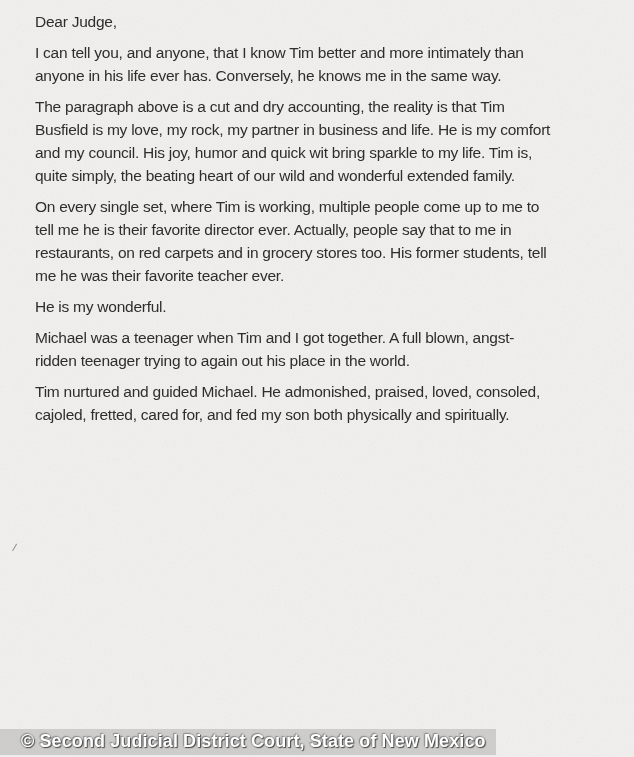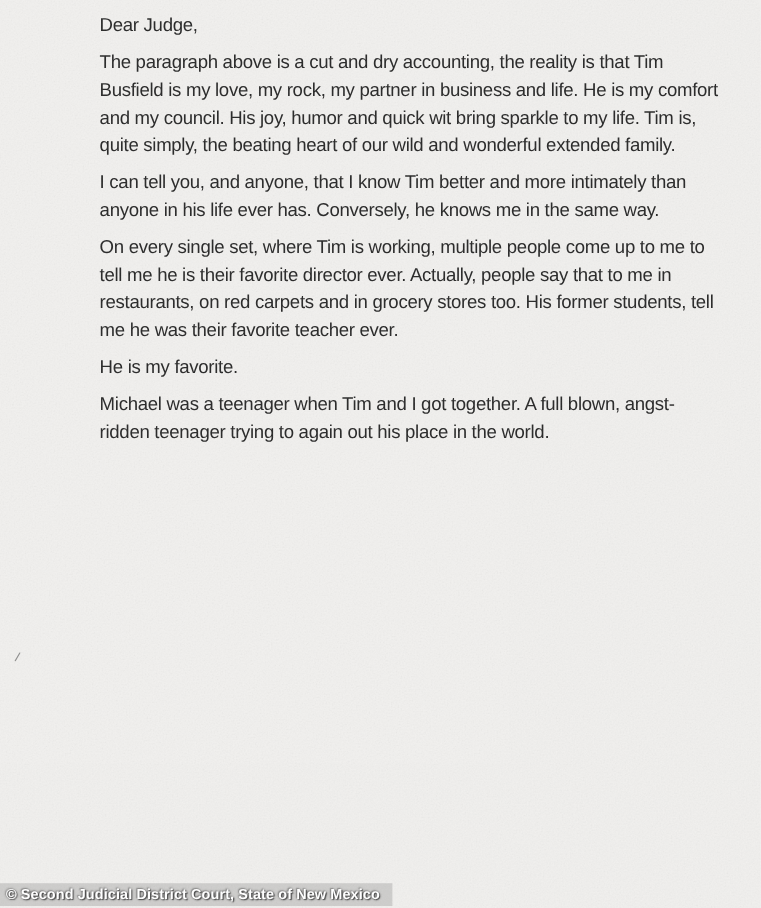--- a/index.html
+++ b/index.html
@@ -24,21 +24,20 @@
     z-index: 3;
   }
   .letter {
     position: relative;
     z-index: 1;
     padding: 10px 14px 0 35px;
     color: var(--text-color, #262626);
     font-size: 15.5px;
     line-height: 23px;
     letter-spacing: -0.25px;
-    margin-left: 48px;
   }
   .letter p {
     margin: 0 0 8px 0;
     white-space: pre-line;
   }
   
   .letter-body p:nth-child(7) {
     margin-top: 34px;
   }
   .scan-speck {
@@ -51,54 +50,56 @@
     transform: rotate(18deg) skewX(-12deg);
     opacity: 0.75;
     z-index: 1;
   }
   .watermark {
     position: absolute;
     left: 0;
     bottom: 2px;
     z-index: 4;
     display: inline-block;
-    padding: 2px 10px 3px 5px;
+    padding: 2px 10px 3px 21px;
     background: rgba(130, 130, 130, 0.30);
     color: var(--watermark-color, #ffffff);
-    font-size: 12px;
+    font-size: 18px;
     font-weight: bold;
     letter-spacing: 0.1px;
     text-shadow:
       1px 1px 1px rgba(60,60,60,0.9),
       -1px -1px 1px rgba(60,60,60,0.35),
       0 0 2px rgba(60,60,60,0.6);
     white-space: nowrap;
   }
 </style>
 </head>
 <body>
 
 <div class="page">
 
   <div class="letter">
     <p>Dear Judge,</p>
     <div class="letter-body">
+        <p>I can tell you, and anyone, that I know Tim better and more intimately than
+anyone in his life ever has. Conversely, he knows me in the same way.</p>
         <p>The paragraph above is a cut and dry accounting, the reality is that Tim
 Busfield is my love, my rock, my partner in business and life. He is my comfort
 and my council. His joy, humor and quick wit bring sparkle to my life. Tim is,
 quite simply, the beating heart of our wild and wonderful extended family.</p>
-        <p>I can tell you, and anyone, that I know Tim better and more intimately than
-anyone in his life ever has. Conversely, he knows me in the same way.</p>
         <p>On every single set, where Tim is working, multiple people come up to me to
 tell me he is their favorite director ever. Actually, people say that to me in
 restaurants, on red carpets and in grocery stores too. His former students, tell
 me he was their favorite teacher ever.</p>
-        <p>He is my favorite.</p>
+        <p>He is my wonderful.</p>
         <p>Michael was a teenager when Tim and I got together. A full blown, angst-
 ridden teenager trying to again out his place in the world.</p>
+        <p>Tim nurtured and guided Michael. He admonished, praised, loved, consoled,
+cajoled, fretted, cared for, and fed my son both physically and spiritually.</p>
       </div>
   </div>
 
   <div class="scan-speck"></div>
 
   <div class="watermark">© Second Judicial District Court, State of New Mexico</div>
 
   <svg class="noise-overlay" width="634" height="757" xmlns="http://www.w3.org/2000/svg">
     <defs>
       <filter id="paperNoise" x="0" y="0" width="100%" height="100%">

